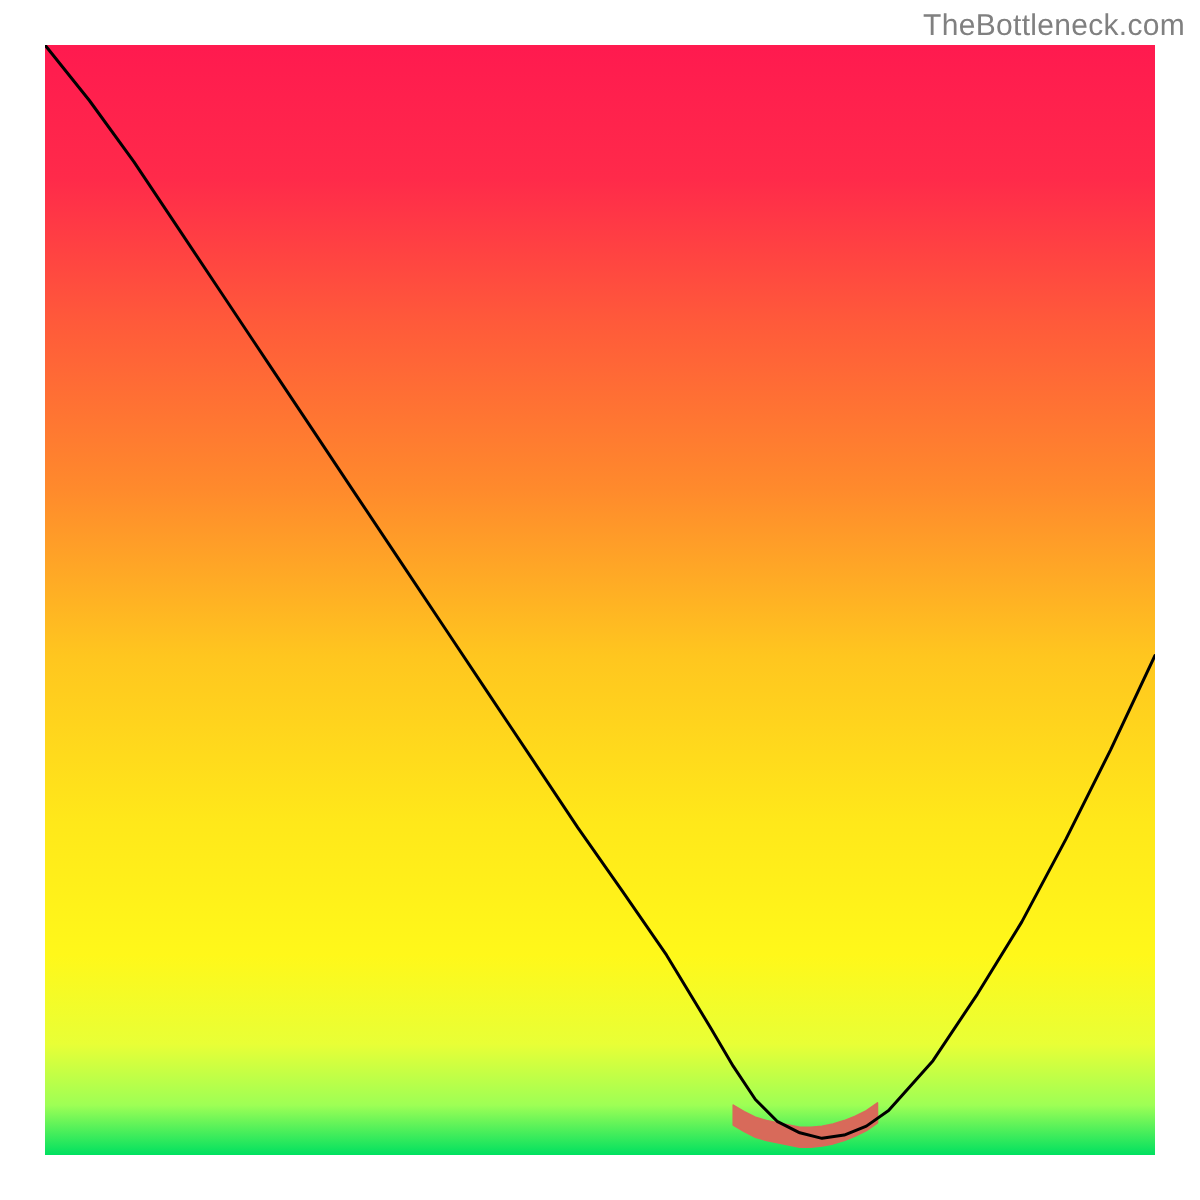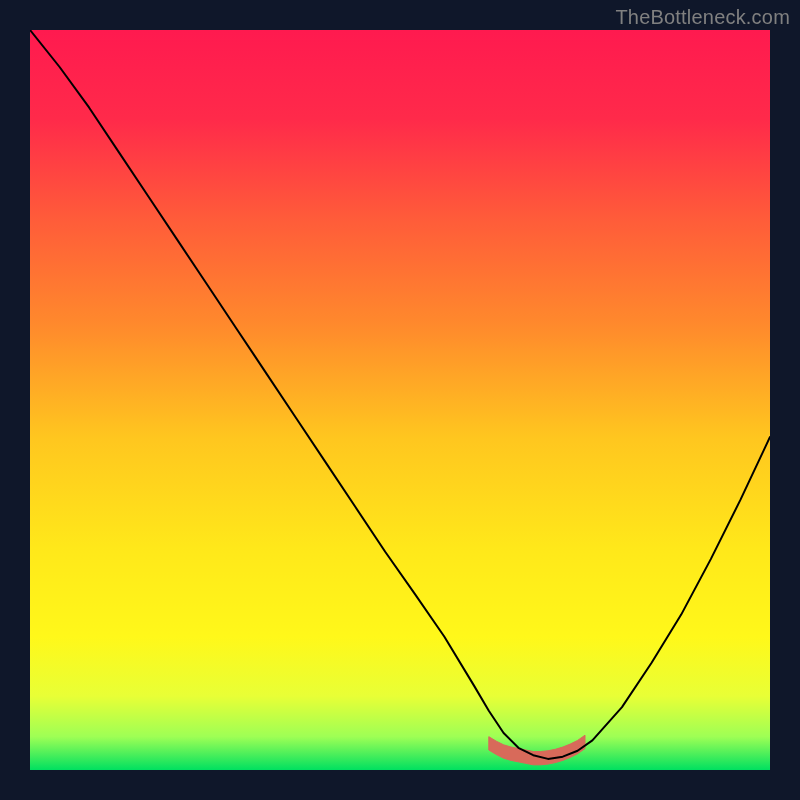--- a/index.html
+++ b/index.html
@@ -1,21 +1,21 @@
 <!DOCTYPE html>
 <html><head>
 <meta charset="utf-8">
 <style>
   * { margin: 0; padding: 0; box-sizing: border-box; }
   html, body { width: 800px; height: 800px; overflow: hidden; background: #000; }
   .container {
     width: 800px;
     height: 800px;
     position: relative;
-    background: #0f172a;
+    background: #ffffff;
   }
   .watermark {
     position: absolute;
     top: 6px;
     right: 10px;
     font-family: Arial, sans-serif;
     font-size: 20px;
     color: #808080;
     z-index: 10;
     letter-spacing: 0.2px;

